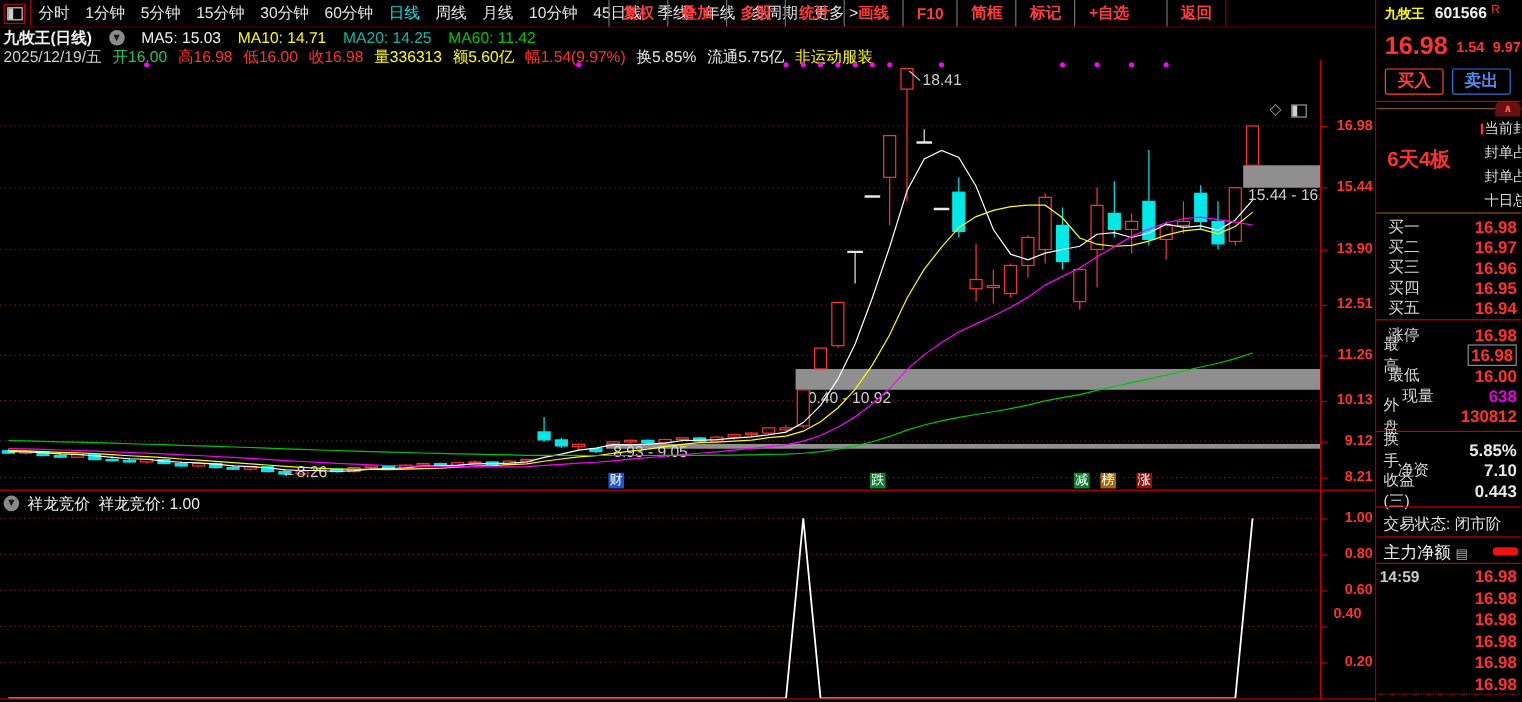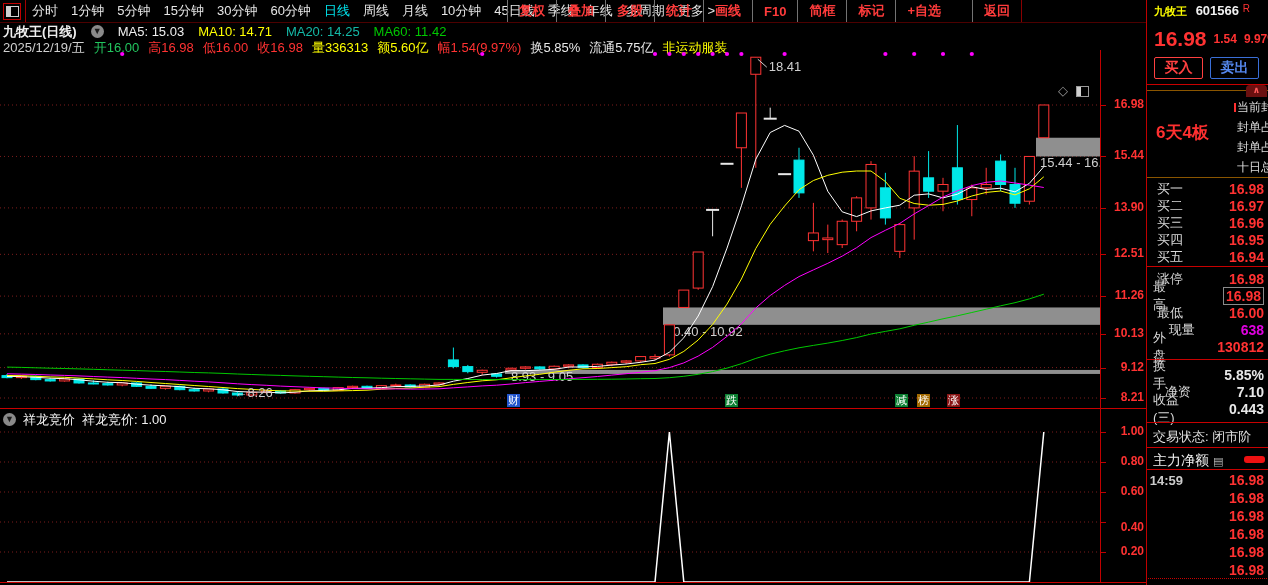--- a/index.html
+++ b/index.html
@@ -360,21 +360,21 @@
       <line x1="0" y1="552" x2="1100" y2="552" stroke="#7d1d1d" stroke-width="1" stroke-dasharray="1 3"></line>
       <polyline points="7.0,582 21.4,582 35.8,582 50.2,582 64.6,582 79.0,582 93.4,582 107.8,582 122.2,582 136.6,582 151.0,582 165.4,582 179.8,582 194.2,582 208.6,582 223.0,582 237.4,582 251.8,582 266.2,582 280.6,582 295.0,582 309.4,582 323.8,582 338.2,582 352.6,582 367.0,582 381.4,582 395.8,582 410.2,582 424.6,582 439.0,582 453.4,582 467.8,582 482.2,582 496.6,582 511.0,582 525.4,582 539.8,582 554.2,582 568.6,582 583.0,582 597.4,582 611.8,582 626.2,582 640.6,582 655.0,582 669.4,432 683.8,582 698.2,582 712.6,582 727.0,582 741.4,582 755.8,582 770.2,582 784.6,582 799.0,582 813.4,582 827.8,582 842.2,582 856.6,582 871.0,582 885.4,582 899.8,582 914.2,582 928.6,582 943.0,582 957.4,582 971.8,582 986.2,582 1000.6,582 1015.0,582 1029.4,582 1043.8,432" fill="none" stroke="#ffffff" stroke-width="1.5"></polyline>
     </svg>
   <div id="sub-axis">
       <div class="ax-label" style="top: 424px;">1.00</div>
       <div class="ax-tick" style="top: 432px;"></div>
       <div class="ax-label" style="top: 454px;">0.80</div>
       <div class="ax-tick" style="top: 462px;"></div>
       <div class="ax-label" style="top: 484px;">0.60</div>
       <div class="ax-tick" style="top: 492px;"></div>
-      <div class="ax-label" style="top: 520px;">0.40</div>
+      <div class="ax-label" style="top: 504px; text-align: center;">0.40</div>
       <div class="ax-tick" style="top: 522px;"></div>
       <div class="ax-label" style="top: 544px;">0.20</div>
       <div class="ax-tick" style="top: 552px;"></div>
     </div>
 
   <div class="vline" style="left:1100px;top:50px;height:533px"></div>
   <div class="hline" style="left:0;top:582px;width:1147px"></div>
   <div class="vline" style="left:1146px;top:0;height:585px"></div>
 
   <div id="rp" class="abs">

